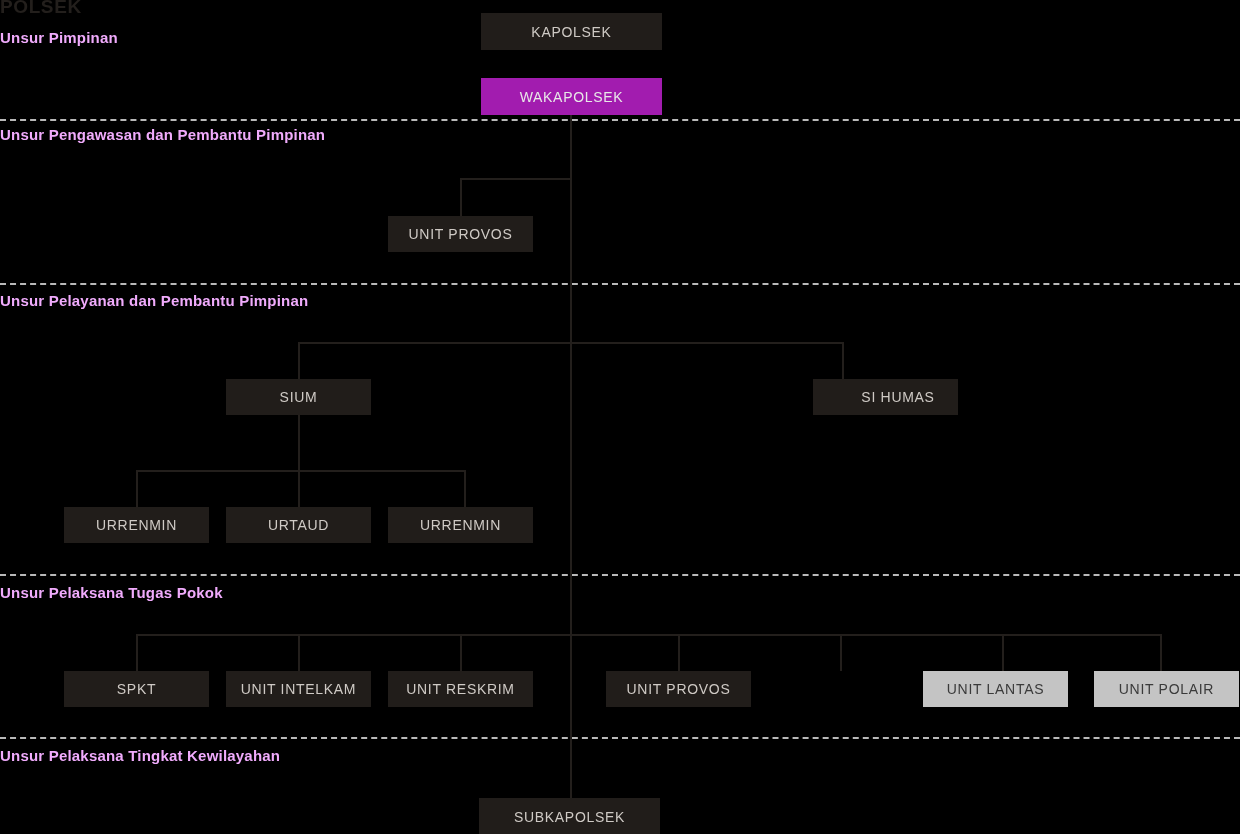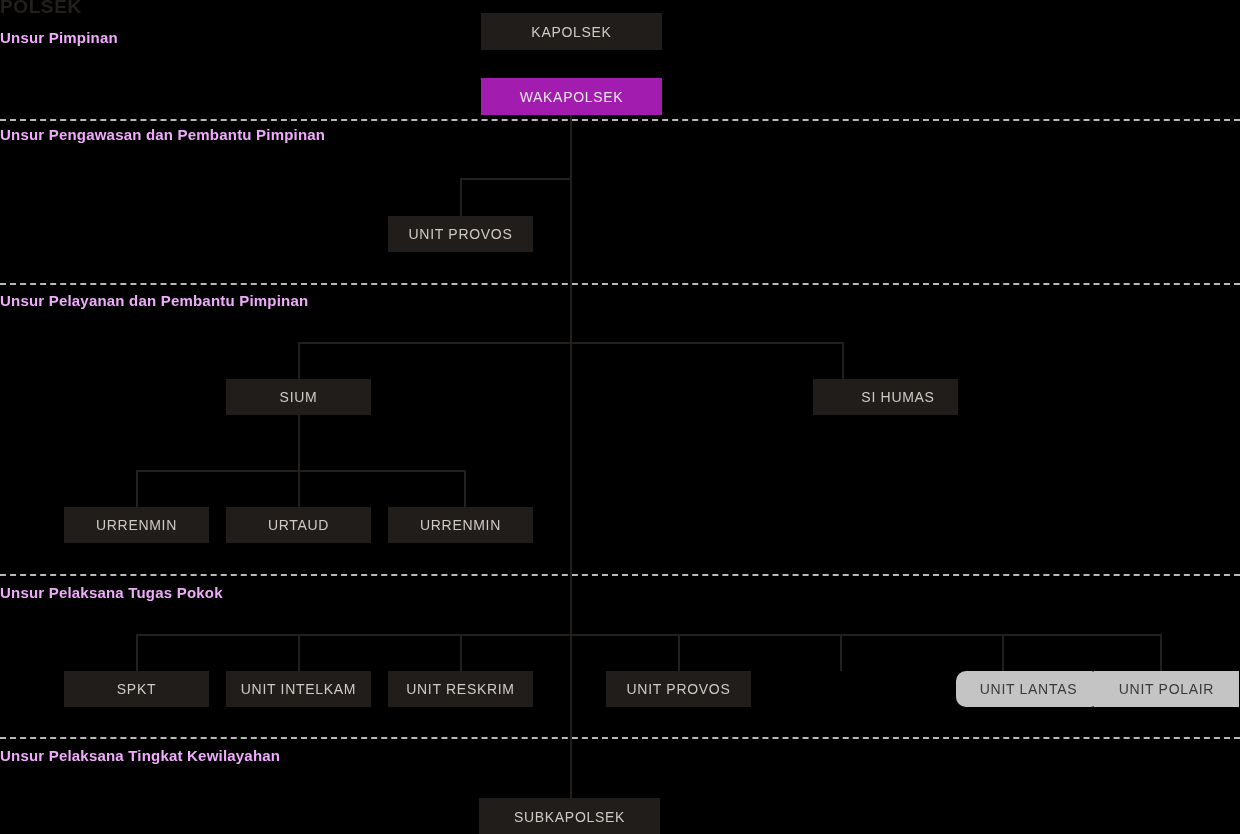--- a/index.html
+++ b/index.html
@@ -92,18 +92,18 @@
   <div class="node" style="left:813px;top:379px;padding-left:25px;">SI HUMAS</div>
 
   <div class="node" style="left:64px;top:507px;">URRENMIN</div>
   <div class="node" style="left:226px;top:507px;">URTAUD</div>
   <div class="node" style="left:388px;top:507px;">URRENMIN</div>
 
   <div class="node" style="left:64px;top:671px;">SPKT</div>
   <div class="node" style="left:226px;top:671px;">UNIT INTELKAM</div>
   <div class="node" style="left:388px;top:671px;">UNIT RESKRIM</div>
   <div class="node" style="left:606px;top:671px;">UNIT PROVOS</div>
-  <div class="node light" style="left:956px;top:671px;border-radius:10px;">UNIT LANTAS</div>
+  <div class="node light" style="left:923px;top:671px;">UNIT LANTAS</div>
   <div class="node light" style="left:1094px;top:671px;">UNIT POLAIR</div>
 
   <div class="node wide" style="left:479px;top:798px;">SUBKAPOLSEK</div>
 
 </div>
 
 </body></html>

